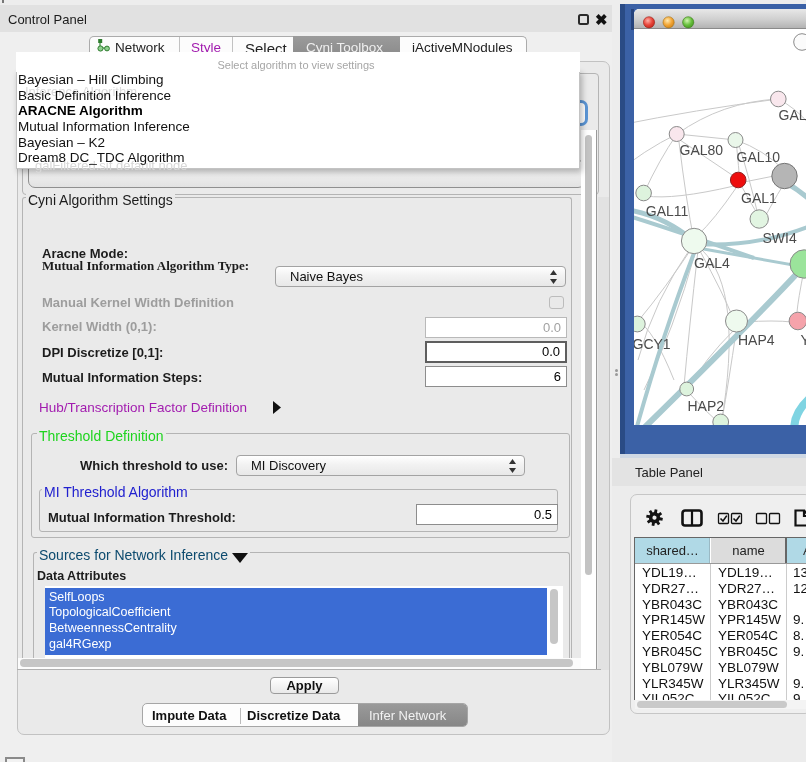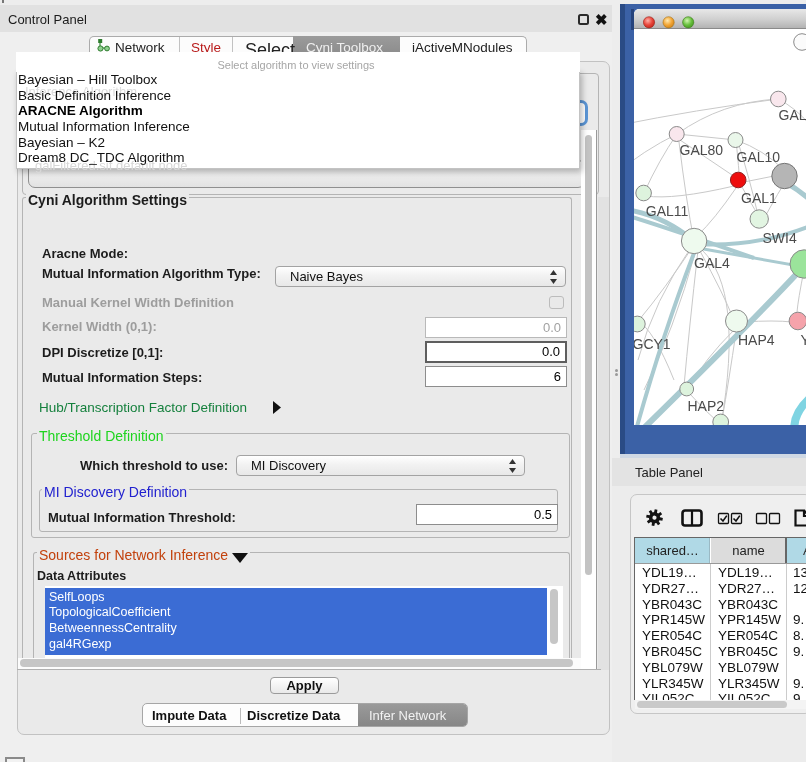--- a/index.html
+++ b/index.html
@@ -37,57 +37,57 @@
 <div class="abs" style="left:96px;top:38px;width:15px;height:15px;">
   <svg width="15" height="15">
     <line x1="4" y1="3" x2="4" y2="10" stroke="#3f8f3f" stroke-width="1.2"></line>
     <line x1="4" y1="10" x2="11" y2="10" stroke="#3f8f3f" stroke-width="1.2"></line>
     <rect x="2.2" y="1" width="4" height="4" fill="#2f7d2f"></rect>
     <circle cx="4.5" cy="10.5" r="2.6" fill="#8fd08f" stroke="#2f7d2f" stroke-width="1"></circle>
     <circle cx="11" cy="10.5" r="2.4" fill="#8fd08f" stroke="#2f7d2f" stroke-width="1"></circle>
   </svg>
 </div>
 <div class="abs" style="left:115px;top:40px;font-size:13.5px;color:#222;">Network</div>
-<div class="abs" style="left:191px;top:40px;font-size:13.5px;color:#b91c1c;">Style</div>
-<div class="abs" style="left:245px;top:40px;font-size:18px;color:#222;">Select</div>
+<div class="abs" style="left:191px;top:40px;font-size:13.5px;color:#a21caf;">Style</div>
+<div class="abs" style="left:245px;top:40px;font-size:15px;color:#222;">Select</div>
 <div class="abs" style="left:306px;top:40px;font-size:13.5px;color:#efefef;">Cyni Toolbox</div>
 <div class="abs" style="left:412px;top:40px;font-size:13.5px;color:#222;">jActiveMNodules</div>
 
 <div class="abs" style="left:17px;top:61px;width:593px;height:674px;background:#eaeaea;border:1px solid #c2c2c2;border-radius:7px;"></div>
 <div class="abs" style="left:598px;top:197px;width:11px;height:473px;background:#e2e2e2;"></div>
 
 <div class="group" style="left:22px;top:73px;width:577px;height:122px;border-radius:4px;"></div>
 <div class="abs" style="left:28px;top:100px;width:560px;height:26px;background:#fff;border:3px solid #5b95d5;border-radius:7px;"></div>
 <div class="abs" style="left:28px;top:160px;width:557px;height:28px;background:linear-gradient(#fafafa,#e2e2e2);border:1px solid #8f8f8f;border-radius:7px;"></div>
 
 <div class="abs" style="left:581px;top:130px;width:16px;height:540px;background:#fff;border-right:1px solid #9a9a9a;"></div>
 <div class="abs" style="left:584.5px;top:135px;width:7.5px;height:440px;background:#c3c3c3;border-radius:4px;"></div>
 
 <div class="abs" style="left:16px;top:70px;width:564px;height:99px;background:#fff;border:1px solid #c3c3c3;border-top:none;box-shadow:2px 3px 6px rgba(0,0,0,0.28);z-index:3;"></div>
 <div class="abs" style="left:16px;top:52px;width:564px;height:20px;background:#fff;z-index:3;"></div>
 <div class="abs" style="left:25px;top:84px;font-size:13px;color:#dcdcdc;z-index:4;">Inference Algorithm</div>
 <div class="abs" style="left:35px;top:158px;font-size:13px;color:#d8d8d8;z-index:4;">galFiltered.sif default node</div>
 <div class="abs" style="left:0;top:0;z-index:6;">
-  <div class="abs" style="left:18px;top:71.5px;font-size:13.5px;color:#111;">Bayesian – Hill Toolbox</div>
+  <div class="abs" style="left:18px;top:71.5px;font-size:13.5px;color:#111;">Bayesian – Hill Climbing</div>
   <div class="abs" style="left:18px;top:87.5px;font-size:13.5px;color:#111;">Basic Definition Inference</div>
   <div class="abs" style="left:18px;top:102.5px;font-size:13.5px;font-weight:bold;color:#000;">ARACNE Algorithm</div>
   <div class="abs" style="left:18px;top:118.5px;font-size:13.5px;color:#111;">Mutual Information Inference</div>
   <div class="abs" style="left:18px;top:134.5px;font-size:13.5px;color:#111;">Bayesian – K2</div>
   <div class="abs" style="left:18px;top:149.5px;font-size:13.5px;color:#111;">Dream8 DC_TDC Algorithm</div>
 </div>
 <div class="abs" style="left:296px;top:59px;font-size:11px;color:#a6a6a6;z-index:7;transform:translateX(-50%);">Select algorithm to view settings</div>
 
 <div class="group" style="left:22px;top:197px;width:550px;height:473px;border-bottom:none;border-radius:3px 3px 0 0;">
-  <span class="gtitle" style="left:3px;color:#1c1c1c;font-weight:bold;">Cyni Algorithm Settings</span>
+  <span class="gtitle" style="left:3px;color:#1c1c1c;">Cyni Algorithm Settings</span>
 </div>
 
 
 <div class="lbl" style="position:absolute;left:42px;top:246px;">Aracne Mode:</div>
 
-<div class="lbl" style="position:absolute;left:42px;top:266px;">Mutual Information Algorithm Type:</div>
+<div class="lbl" style="position:absolute;left:42px;top:258px;font-family:Liberation Serif, serif;">Mutual Information Algorithm Type:</div>
 <div class="combo" style="left:275px;top:266px;width:291px;height:21px;">
   <span style="position:absolute;left:14px;top:2px;">Naive Bayes</span>
   <span class="ar">
         <svg width="9" height="14">
           <path d="M4.5 0 L8 5 L1 5 Z" fill="#333"></path>
           <path d="M4.5 14 L8 9 L1 9 Z" fill="#333"></path>
         </svg>
       </span>
 </div>
 
@@ -96,46 +96,46 @@
 
 <div class="dis" style="position:absolute;left:42px;top:319px;">Kernel Width (0,1):</div>
 <div class="field" style="left:425px;top:317px;width:142px;height:21px;border:1px solid #b9b9b9;color:#a2a2a2;">0.0</div>
 
 <div class="lbl" style="position:absolute;left:42px;top:345px;">DPI Discretize [0,1]:</div>
 <div class="field" style="left:425px;top:341px;width:142px;height:22px;border:2px solid #5e5e5e;color:#000;line-height:18px;">0.0</div>
 
 <div class="lbl" style="position:absolute;left:42px;top:370px;">Mutual Information Steps:</div>
 <div class="field" style="left:425px;top:366px;width:142px;height:21px;border:1px solid #8d8d8d;color:#000;">6</div>
 
-<div class="abs" style="left:39px;top:400px;font-size:13.5px;color:#15803d;">Hub/Transcription Factor Definition</div>
+<div class="abs" style="left:39px;top:400px;font-size:13.5px;color:#a21caf;">Hub/Transcription Factor Definition</div>
 <div class="abs" style="left:272px;top:400px;width:10px;height:13px;"><svg width="10" height="13">
         <path d="M1 0 L9 6.5 L1 13 Z" fill="#111"></path>
       </svg></div>
 
 <div class="group" style="left:31px;top:433px;width:539px;height:105px;">
   <span class="gtitle" style="left:5px;color:#1ed41e;">Threshold Definition</span>
 </div>
 <div class="lbl" style="position:absolute;left:80px;top:458px;">Which threshold to use:</div>
 <div class="combo" style="left:236px;top:455px;width:289px;height:21px;">
   <span style="position:absolute;left:14px;top:2px;">MI Discovery</span>
   <span class="ar">
         <svg width="9" height="14">
           <path d="M4.5 0 L8 5 L1 5 Z" fill="#333"></path>
           <path d="M4.5 14 L8 9 L1 9 Z" fill="#333"></path>
         </svg>
       </span>
 </div>
 <div class="group" style="left:39px;top:489px;width:519px;height:43px;">
-  <span class="gtitle" style="left:2px;color:#2121cf;">MI Discovery Definition</span>
+  <span class="gtitle" style="left:2px;color:#2121cf;">MI Threshold Algorithm</span>
 </div>
 <div class="lbl" style="position:absolute;left:48px;top:510px;">Mutual Information Threshold:</div>
 <div class="field" style="left:416px;top:504px;width:142px;height:21px;border:1px solid #8d8d8d;color:#000;">0.5</div>
 
 <div class="group" style="left:33px;top:552px;width:537px;height:118px;border-bottom:none;">
-  <span class="gtitle" style="left:3px;color:#c2410c;">Sources for Network Inference <span style="display:inline-block;width:16px;"></span></span>
+  <span class="gtitle" style="left:3px;color:#0c4a6e;">Sources for Network Inference <span style="display:inline-block;width:16px;"></span></span>
 </div>
 <div class="abs" style="left:232px;top:549px;width:16px;height:10px;z-index:2;"><svg width="16" height="10">
         <path d="M0 0 L16 0 L8 10 Z" fill="#111"></path>
       </svg></div>
 <div class="lbl" style="position:absolute;left:37px;top:569px;font-size:12.5px;">Data Attributes</div>
 
 <div class="abs" style="left:45px;top:586px;width:518px;height:72px;background:#fff;"></div>
 <div class="abs" style="left:45px;top:588px;width:502px;height:67px;background:#3b6cd4;"></div>
 <div class="abs" style="left:49px;top:590px;font-size:12.5px;color:#fff;">SelfLoops</div>
 <div class="abs" style="left:49px;top:605px;font-size:12.5px;color:#fff;">TopologicalCoefficient</div>

